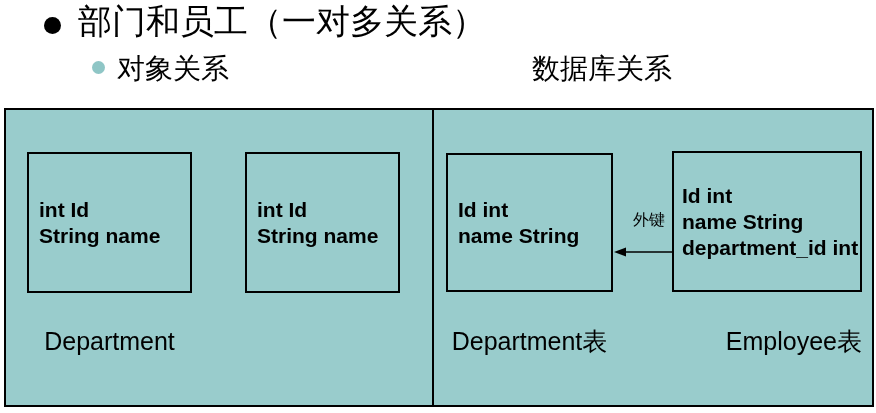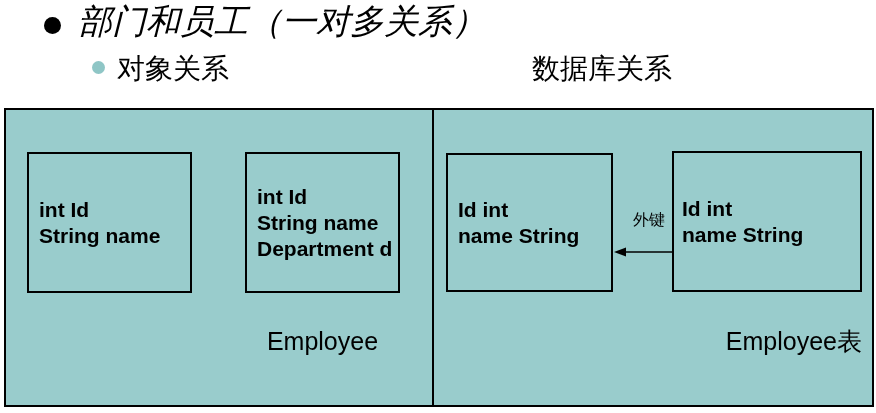--- a/index.html
+++ b/index.html
@@ -5,21 +5,20 @@
   html,body{margin:0;padding:0;background:#ffffff;}
   .slide{
     position:relative;width:876px;height:413px;background:#ffffff;overflow:hidden;
     font-family:"Liberation Sans","DejaVu Sans",sans-serif;color:#000;
   }
   
   .bullet-main{position:absolute;left:44px;top:17px;width:17px;height:17px;border-radius:50%;background:#000;}
   .slide-title{
     position:absolute;left:78px;top:2px;font-size:34px;line-height:40px;white-space:nowrap;
     font-family:"Liberation Serif","DejaVu Serif",serif;
-    font-style:italic;
   }
   .bullet-sub{position:absolute;left:92px;top:61px;width:13px;height:13px;border-radius:50%;background:#8fc6c6;}
   .subtitle{
     position:absolute;top:52px;font-size:28px;line-height:34px;white-space:nowrap;
     font-family:"Liberation Serif","DejaVu Serif",serif;
   }
   .subtitle-left{left:117px;}
   .subtitle-right{left:532px;}
   
   .panel{position:absolute;top:108px;height:299px;background:#99cccc;border:2px solid #000;box-sizing:border-box;}
@@ -65,40 +64,41 @@
   <div class="panel panel-left">
 
     <div class="entity-box box-dept-class">
       <div class="field">int Id</div>
       <div class="field">String name</div>
     </div>
 
     <div class="entity-box box-emp-class">
       <div class="field">int Id</div>
       <div class="field">String name</div>
-      <div class="field">Department d</div>
     </div>
 
-    <div class="caption cap-emp-class">Employee</div>
+    <div class="caption cap-dept-class">Department</div>
   </div>
 
   <div class="panel panel-right">
 
     <div class="entity-box box-dept-table">
       <div class="field">Id int</div>
       <div class="field">name String</div>
     </div>
 
     <div class="entity-box box-emp-table">
       <div class="field">Id int</div>
       <div class="field">name String</div>
+      <div class="field">department_id int</div>
     </div>
 
     <svg class="fk-arrow" viewBox="0 0 61 16" xmlns="http://www.w3.org/2000/svg">
       <line x1="61" y1="8" x2="10" y2="8" stroke="#000" stroke-width="1.6"></line>
       <polygon points="1,8 13,3.5 13,12.5" fill="#000"></polygon>
     </svg>
     <div class="fk-label">外键</div>
 
+    <div class="caption cap-dept-table">Department表</div>
     <div class="caption cap-emp-table">Employee表</div>
   </div>
 
 </div>
 
 </body></html>

